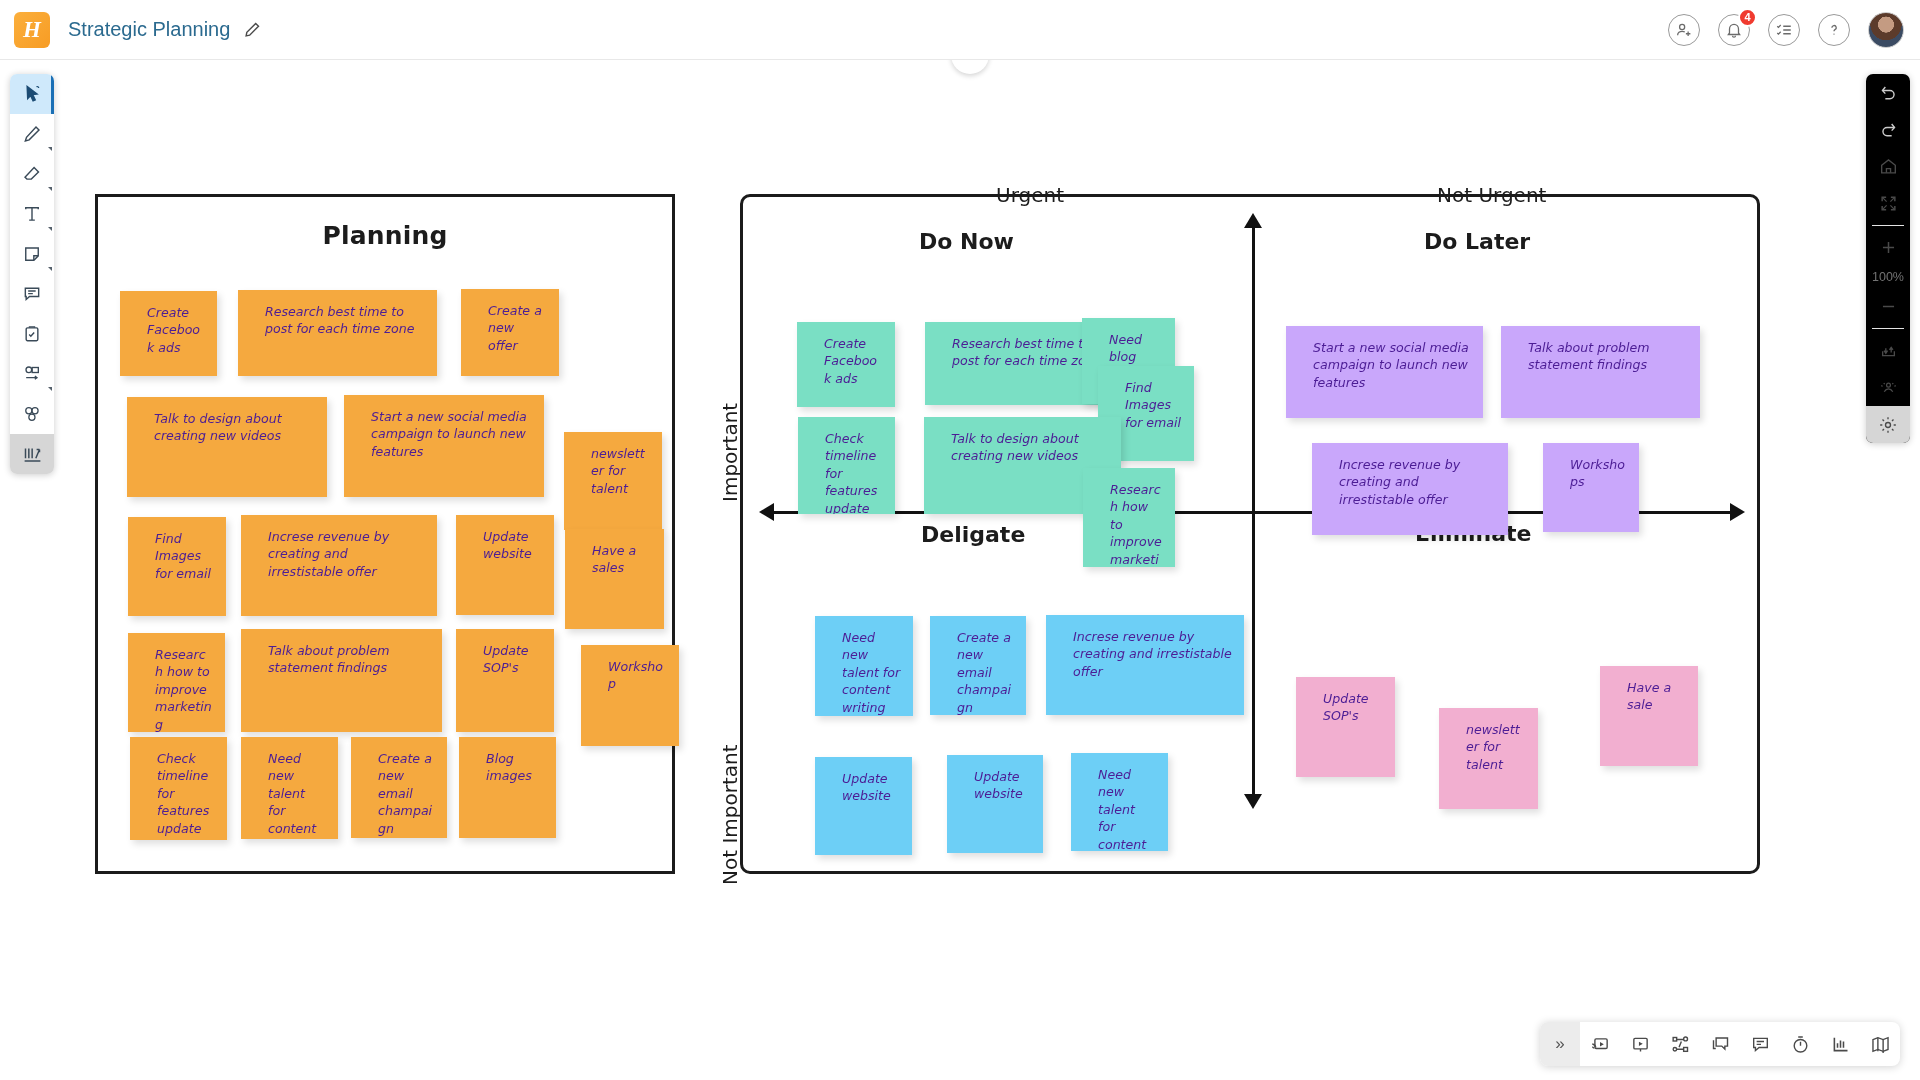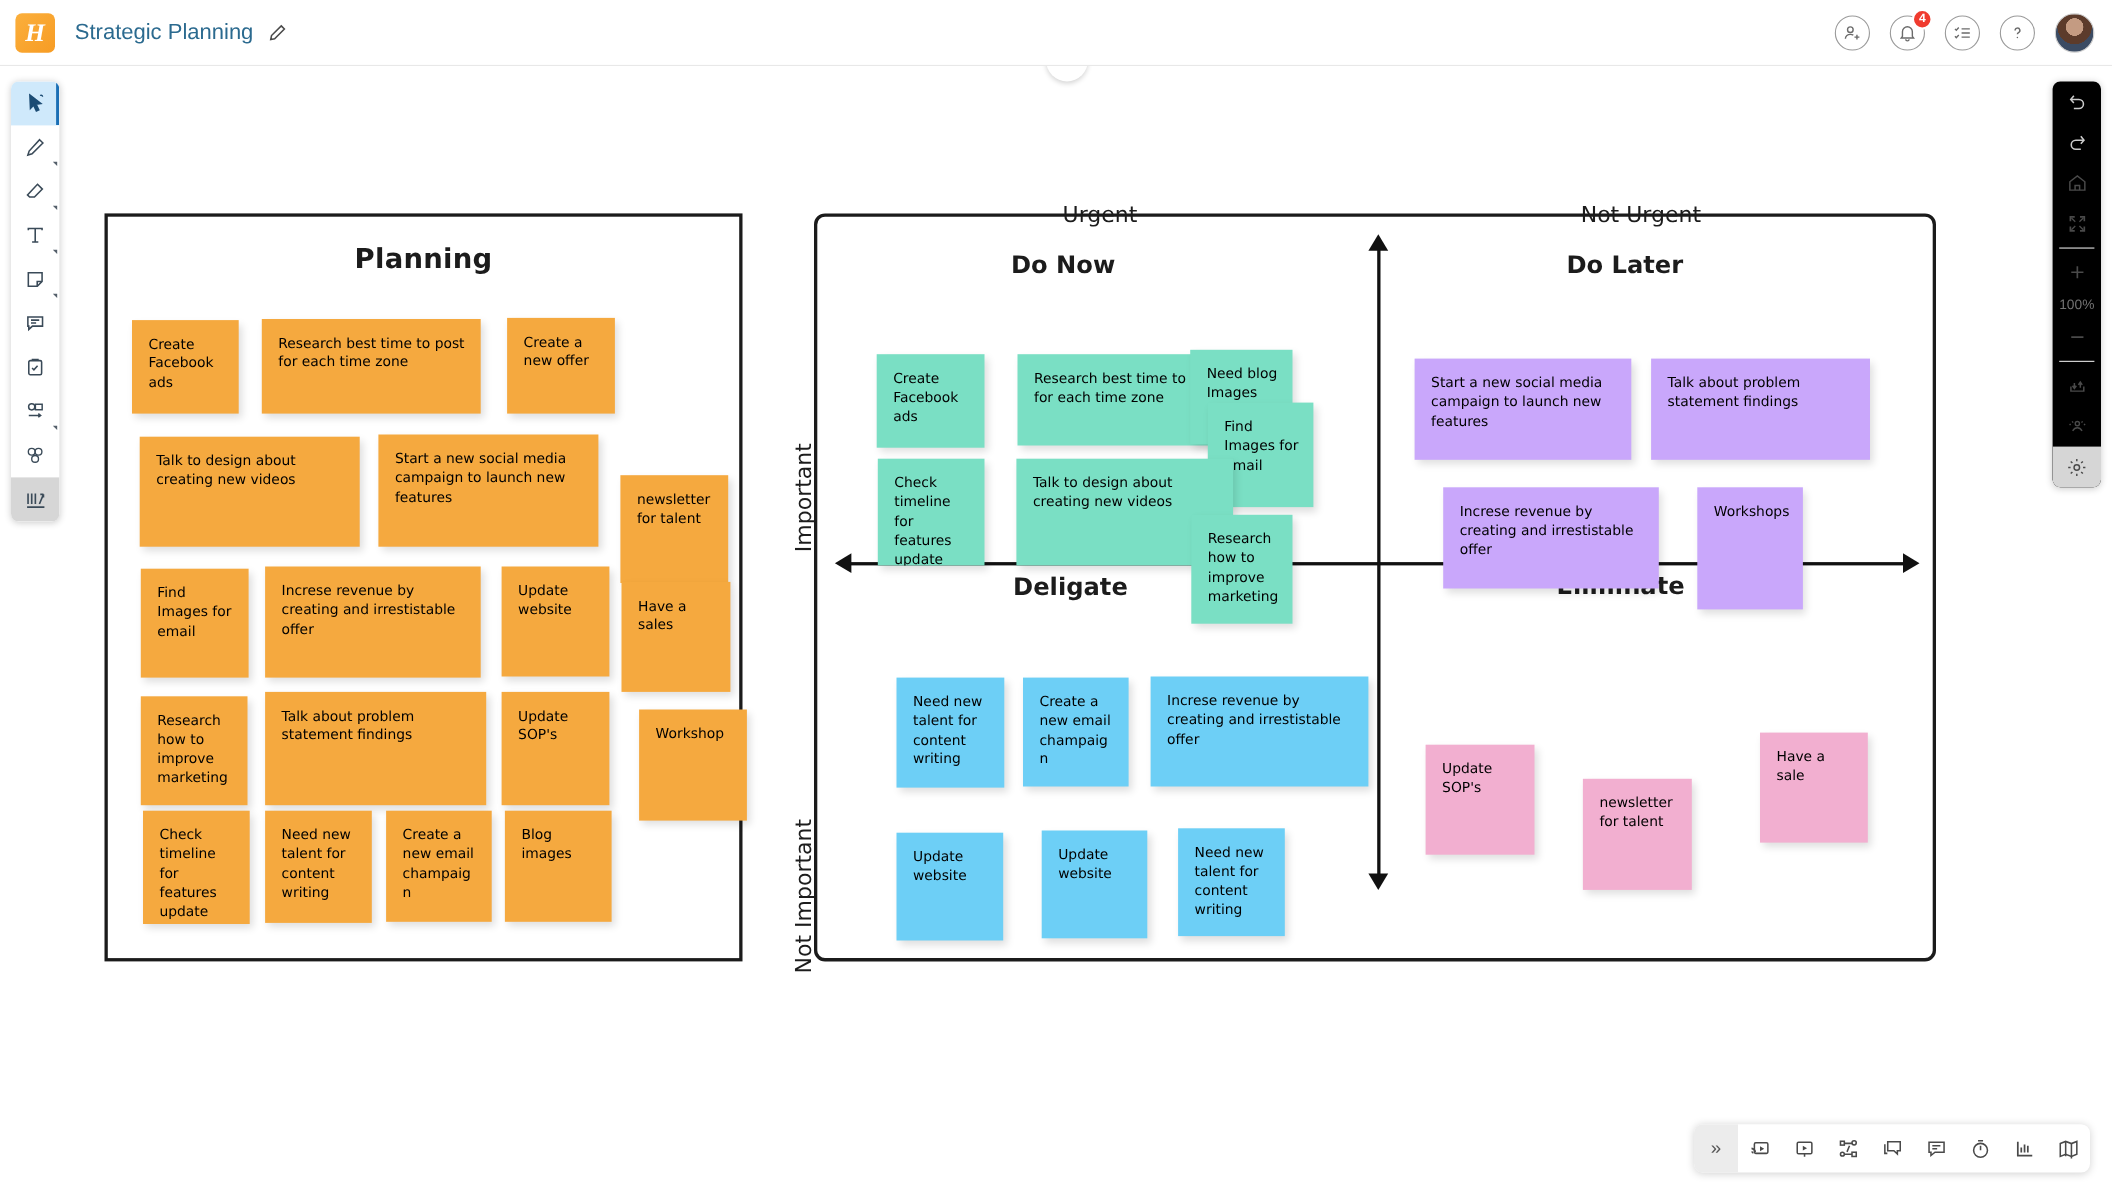--- a/index.html
+++ b/index.html
@@ -157,27 +157,28 @@
     position: absolute; font-size: 20px; color: #1c1c1c;
     font-family: "DejaVu Sans", sans-serif;
     transform: rotate(-90deg); transform-origin: left top;
     white-space: nowrap;
   }
 
   
   .note {
     position: absolute;
     box-shadow: 3px 4px 7px rgba(0,0,0,0.13);
-    padding: 13px 12px 8px 15px;
+    padding: 13px 12px 8px 27px;
     font-size: 12.6px; line-height: 1.38;
-    color: #000000;
+    color: #4c1d95;
     font-family: "DejaVu Sans", sans-serif;
     cursor: pointer;
     overflow: hidden;
     word-wrap: break-word;
+    font-style: italic;
   }
   .note.c-orange { background: #F5A93F; }
   .note.c-teal   { background: #7ADFC4; }
   .note.c-purple { background: #C9A7FB; }
   .note.c-blue   { background: #6DCFF6; }
   .note.c-pink   { background: #F2AFD0; }
 </style>
 </head>
 <body>
 
@@ -459,34 +460,34 @@
         <div class="note c-teal" style="left: 309px; top: 49px; width: 93px; height: 86px;">Need blog Images</div>
         <div class="note c-teal" style="left: 325px; top: 97px; width: 96px; height: 95px;">Find Images for email</div>
         <div class="note c-teal" style="left: 25px; top: 148px; width: 97px; height: 97px;">Check timeline for features update</div>
         <div class="note c-teal" style="left: 151px; top: 148px; width: 197px; height: 97px;">Talk to design about creating new videos</div>
         <div class="note c-teal" style="left: 310px; top: 199px; width: 92px; height: 99px;">Research how to improve marketing</div>
       </div>
     <div id="q-do-later" style="position:absolute;left:525px;top:72px;">
         <div class="note c-purple" style="left: 18px; top: 57px; width: 197px; height: 92px;">Start a new social media campaign to launch new features</div>
         <div class="note c-purple" style="left: 233px; top: 57px; width: 199px; height: 92px;">Talk about problem statement findings</div>
         <div class="note c-purple" style="left: 44px; top: 174px; width: 196px; height: 92px;">Increse revenue by creating and irrestistable offer</div>
-        <div class="note c-purple" style="left: 275px; top: 174px; width: 96px; height: 111px;">Workshops</div>
+        <div class="note c-purple" style="left: 275px; top: 174px; width: 96px; height: 89px;">Workshops</div>
       </div>
     <div id="q-deligate" style="position:absolute;left:30px;top:365px;">
         <div class="note c-blue" style="left: 42px; top: 54px; width: 98px; height: 100px;">Need new talent for content writing</div>
         <div class="note c-blue" style="left: 157px; top: 54px; width: 96px; height: 99px;">Create a new email champaign</div>
         <div class="note c-blue" style="left: 273px; top: 53px; width: 198px; height: 100px;">Increse revenue by creating and irrestistable offer</div>
         <div class="note c-blue" style="left: 42px; top: 195px; width: 97px; height: 98px;">Update website</div>
         <div class="note c-blue" style="left: 174px; top: 193px; width: 96px; height: 98px;">Update website</div>
         <div class="note c-blue" style="left: 298px; top: 191px; width: 97px; height: 98px;">Need new talent for content writing</div>
       </div>
     <div id="q-eliminate" style="position:absolute;left:525px;top:365px;">
         <div class="note c-pink" style="left: 28px; top: 115px; width: 99px; height: 100px;">Update SOP's</div>
         <div class="note c-pink" style="left: 171px; top: 146px; width: 99px; height: 101px;">newsletter for talent</div>
         <div class="note c-pink" style="left: 332px; top: 104px; width: 98px; height: 100px;">Have a sale</div>
       </div>
   </div>
 
-  <div class="outside-label" style="left:966px; top:123px;">Urgent</div>
+  <div class="outside-label" style="left:996px; top:123px;">Urgent</div>
   <div class="outside-label" style="left:1437px; top:123px;">Not Urgent</div>
   <div class="vert-label" style="left:718px; top:442px;">Important</div>
   <div class="vert-label" style="left:718px; top:825px;">Not Important</div>
 </div>
 
 </body></html>

